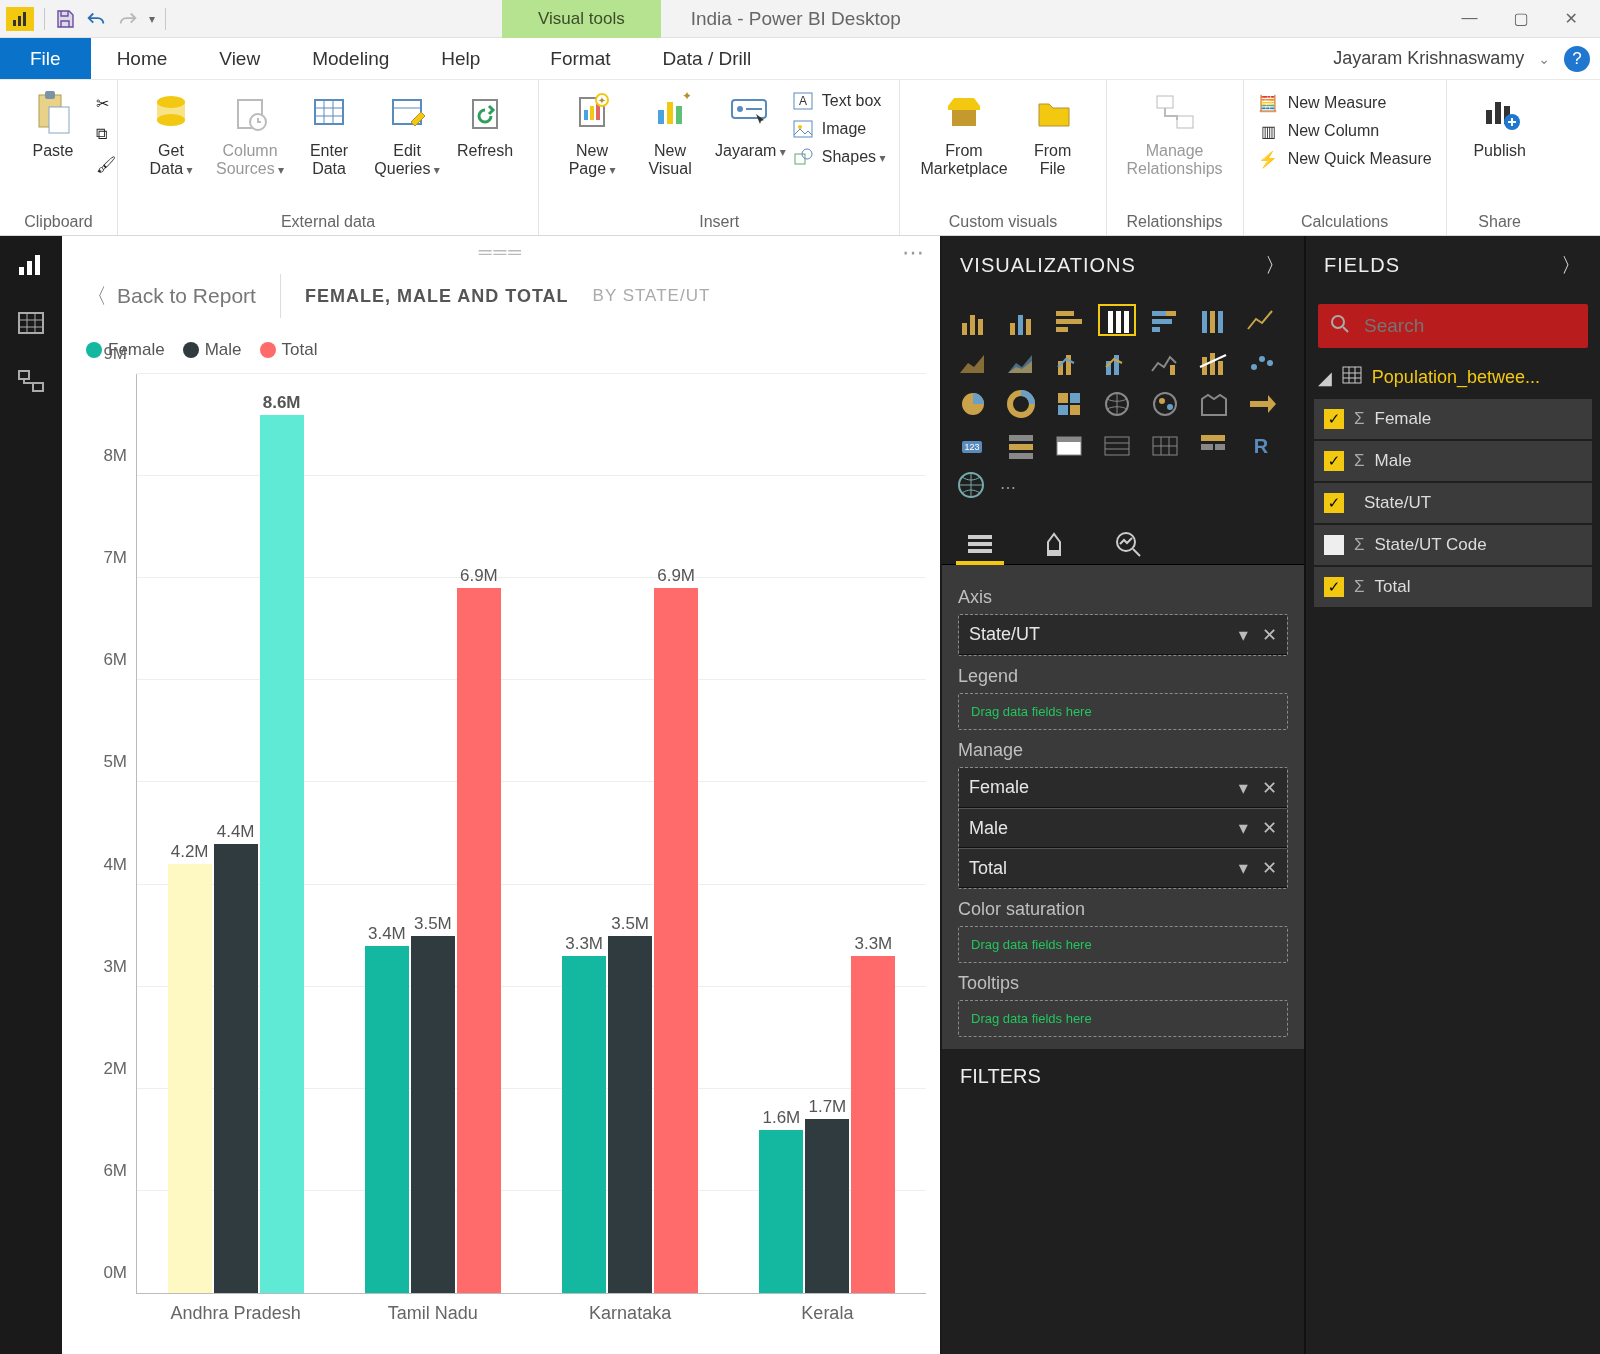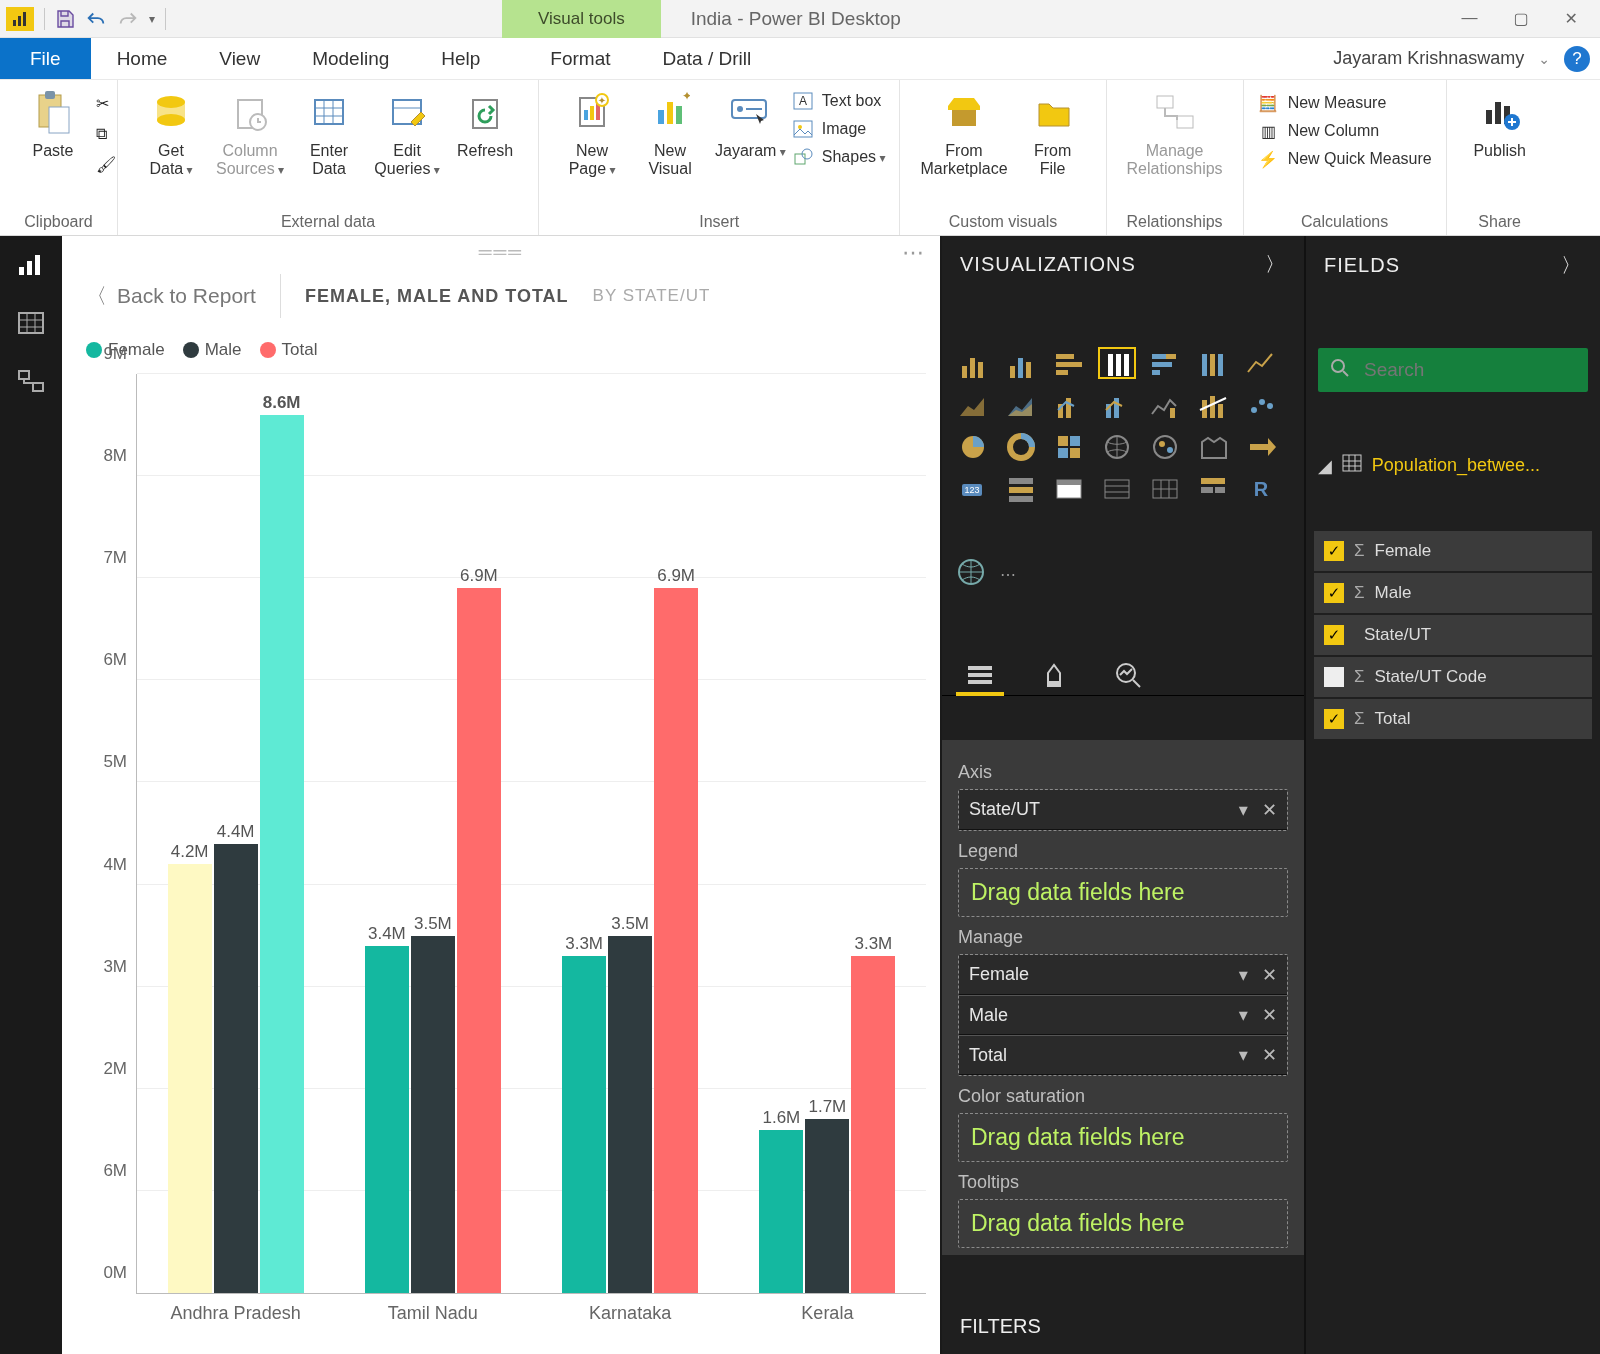--- a/index.html
+++ b/index.html
@@ -52,39 +52,39 @@
   .lg{display:flex;align-items:center;gap:6px;}
   .dot{width:16px;height:16px;border-radius:50%;}
   .plot{position:absolute; top:34px; left:64px; right:4px; bottom:50px; border-left:1px solid #bbb; border-bottom:1px solid #bbb;}
   .gridline{position:absolute;left:0;right:0;height:1px;background:#eee;}
   .ylab{position:absolute; right:calc(100% + 10px); transform:translateY(-50%); color:#666; font-size:17px; white-space:nowrap;}
   .catarea{position:absolute;top:0;bottom:0;display:flex;align-items:flex-end;justify-content:center;}
   .bar{width:44px;position:relative;}
   .bar .bl{position:absolute;bottom:100%;left:50%;transform:translateX(-50%);font-size:17px;color:#555;white-space:nowrap;padding-bottom:2px;}
   .xcat{position:absolute;top:100%;left:0;right:0;text-align:center;color:#666;font-size:18px;padding-top:10px;}
   
-  .rpane { width:364px; background:#1f1f1f; color:#ddd; display:flex; flex-direction:column; border-right:2px solid #111;gap:44px;}
+  .rpane { width:364px; background:#1f1f1f; color:#ddd; display:flex; flex-direction:column; border-right:2px solid #111;}
   .rpane.fields{width:294px;border-right:none;}
   .rhdr{height:58px;display:flex;align-items:center;justify-content:space-between;padding:0 18px;background:#1f1f1f;font-size:20px;letter-spacing:1px;color:#eee;}
   .vizgrid{padding:10px 12px 4px 12px;display:grid;grid-template-columns:repeat(7,38px);gap:10px 10px;}
   .viz{width:38px;height:32px;display:flex;align-items:center;justify-content:center;color:#9c9c9c;}
   .viz.sel{outline:2px solid #f2c811;outline-offset:-2px;}
   .globerow{padding:4px 14px 10px 14px;display:flex;align-items:center;gap:14px;color:#9c9c9c;}
   .viztabs{display:flex;gap:34px;padding:10px 18px 0 18px;border-bottom:1px solid #000;}
   .vtab{width:40px;height:40px;display:flex;align-items:center;justify-content:center;color:#aaa;position:relative;}
   .vtab.active::after{content:"";position:absolute;left:-4px;right:-4px;bottom:-1px;height:4px;background:#f2c811;}
   .wellarea{background:#3a3a3a;padding:12px 16px;overflow:auto;}
   .wlabel{color:#bfbfbf;font-size:18px;margin:10px 0 6px 0;}
   .well{border:1px dashed #8a8a8a;border-radius:2px;}
-  .well.ph{color:#bef264;padding:10px 12px;font-size:23px;}
+  .well.ph{color:#22c55e;padding:10px 12px;font-size:13px;}
   .chip{background:#2a2a2a;border-top:1px solid #555;border-bottom:1px solid #111;height:40px;display:flex;align-items:center;padding:0 10px;color:#e6e6e6;font-size:18px;}
   .chip:first-child{border-top:none;}
   .chip .right{margin-left:auto;display:flex;gap:14px;color:#bbb;}
   .filters-hdr{background:#1f1f1f;padding:16px 18px;color:#eee;font-size:20px;}
-  .search{margin:10px 12px;background:#15803d;height:44px;display:flex;align-items:center;gap:12px;padding:0 12px;color:#aaa;border-radius:2px;}
+  .search{margin:10px 12px;background:#b91c1c;height:44px;display:flex;align-items:center;gap:12px;padding:0 12px;color:#aaa;border-radius:2px;}
   .search input{background:transparent;border:none;outline:none;color:#ddd;font-size:19px;width:100%;}
   .table-row{display:flex;align-items:center;gap:10px;padding:8px 12px;color:#f2c811;font-size:18px;}
   .field-row{display:flex;align-items:center;gap:10px;height:40px;background:#3b3b3b;margin:2px 8px;padding:0 10px;color:#ddd;font-size:17px;}
   .cb{width:20px;height:20px;background:#f2c811;display:flex;align-items:center;justify-content:center;color:#000;font-size:15px;}
   .cb.off{background:#eee;}
   .sigma{color:#aaa;font-size:17px;}
   .lt{color:#ccc;}
 </style>
 </head>
 <body>

